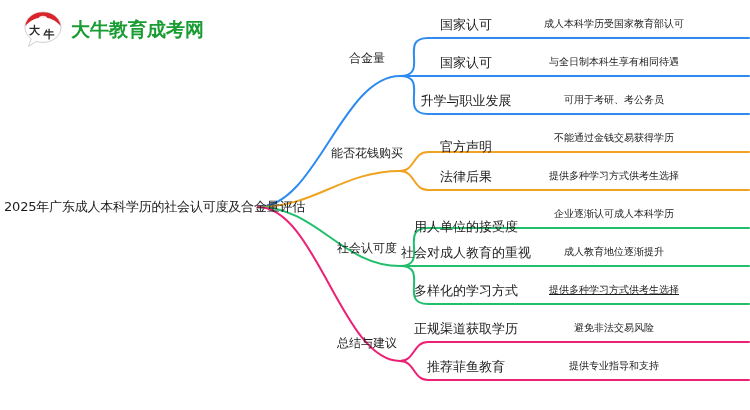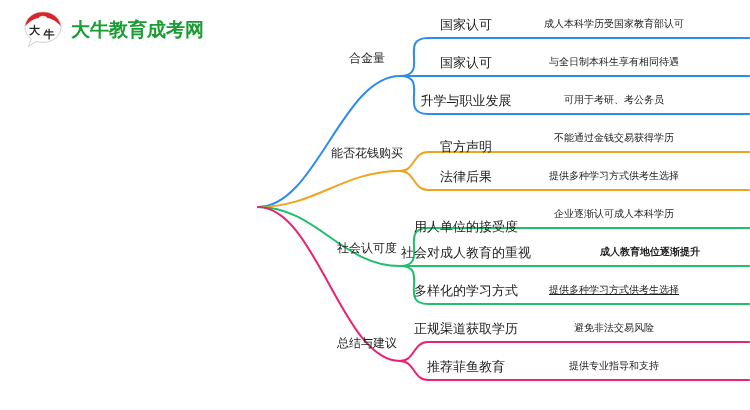--- a/index.html
+++ b/index.html
@@ -121,39 +121,40 @@
       <path d="M 400 171 C 415.2 171, 412.8 190, 428 190 L 749 190" fill="none" stroke="#efa320" stroke-width="2" stroke-linecap="round"></path>
       <path d="M 258 207 C 316 207, 342 266, 400 266" fill="none" stroke="#20bf6b" stroke-width="2" stroke-linecap="round"></path>
       <path d="M 400 266 C 430.4 266, 397.6 228, 428 228 L 749 228" fill="none" stroke="#20bf6b" stroke-width="2" stroke-linecap="round"></path>
       <path d="M 400 266 C 414 266, 414 266, 428 266 L 749 266" fill="none" stroke="#20bf6b" stroke-width="2" stroke-linecap="round"></path>
       <path d="M 400 266 C 430.4 266, 397.6 304, 428 304 L 749 304" fill="none" stroke="#20bf6b" stroke-width="2" stroke-linecap="round"></path>
       <path d="M 258 207 C 316 207, 342 361, 400 361" fill="none" stroke="#ec2074" stroke-width="2" stroke-linecap="round"></path>
       <path d="M 400 361 C 415.2 361, 412.8 342, 428 342 L 749 342" fill="none" stroke="#ec2074" stroke-width="2" stroke-linecap="round"></path>
       <path d="M 400 361 C 415.2 361, 412.8 380, 428 380 L 749 380" fill="none" stroke="#ec2074" stroke-width="2" stroke-linecap="round"></path>
     </svg>
 
+  <div class="node-label" id="root-label">2025年广东成人本科学历的社会认可度及合金量评估</div>
 
   <div id="labels-layer">
       <div class="node-label lvl1-label" style="left: 367px; top: 58px;">合金量</div>
       <div class="node-label lvl2-label" style="left: 466px; top: 24px;">国家认可</div>
       <div class="node-label lvl3-label" style="left: 614px; top: 24px;">成人本科学历受国家教育部认可</div>
       <div class="node-label lvl2-label" style="left: 466px; top: 62px;">国家认可</div>
       <div class="node-label lvl3-label" style="left: 614px; top: 62px;">与全日制本科生享有相同待遇</div>
       <div class="node-label lvl2-label" style="left: 466px; top: 100px;">升学与职业发展</div>
       <div class="node-label lvl3-label" style="left: 614px; top: 100px;">可用于考研、考公务员</div>
       <div class="node-label lvl1-label" style="left: 367px; top: 153px;">能否花钱购买</div>
       <div class="node-label lvl2-label" style="left: 466px; top: 138px; margin-top: 8px;">官方声明</div>
       <div class="node-label lvl3-label" style="left: 614px; top: 138px;">不能通过金钱交易获得学历</div>
       <div class="node-label lvl2-label" style="left: 466px; top: 176px;">法律后果</div>
       <div class="node-label lvl3-label" style="left: 614px; top: 176px;">提供多种学习方式供考生选择</div>
       <div class="node-label lvl1-label" style="left: 367px; top: 248px; text-align: center;">社会认可度</div>
       <div class="node-label lvl2-label" style="left: 466px; top: 226px;">用人单位的接受度</div>
       <div class="node-label lvl3-label" style="left: 614px; top: 214px;">企业逐渐认可成人本科学历</div>
       <div class="node-label lvl2-label" style="left: 466px; top: 252px;">社会对成人教育的重视</div>
-      <div class="node-label lvl3-label" style="left: 650px; top: 252px; font-weight: bold;">成人教育地位逐渐提升</div>
+      <div class="node-label lvl3-label" style="left: 614px; top: 252px;">成人教育地位逐渐提升</div>
       <div class="node-label lvl2-label" style="left: 466px; top: 290px;">多样化的学习方式</div>
       <div class="node-label lvl3-label" style="left: 614px; top: 290px; text-decoration: underline;">提供多种学习方式供考生选择</div>
       <div class="node-label lvl1-label" style="left: 367px; top: 343px;">总结与建议</div>
       <div class="node-label lvl2-label" style="left: 466px; top: 328px;">正规渠道获取学历</div>
       <div class="node-label lvl3-label" style="left: 614px; top: 328px;">避免非法交易风险</div>
       <div class="node-label lvl2-label" style="left: 466px; top: 366px;">推荐菲鱼教育</div>
       <div class="node-label lvl3-label" style="left: 614px; top: 366px;">提供专业指导和支持</div>
     </div>
 
 </div>

